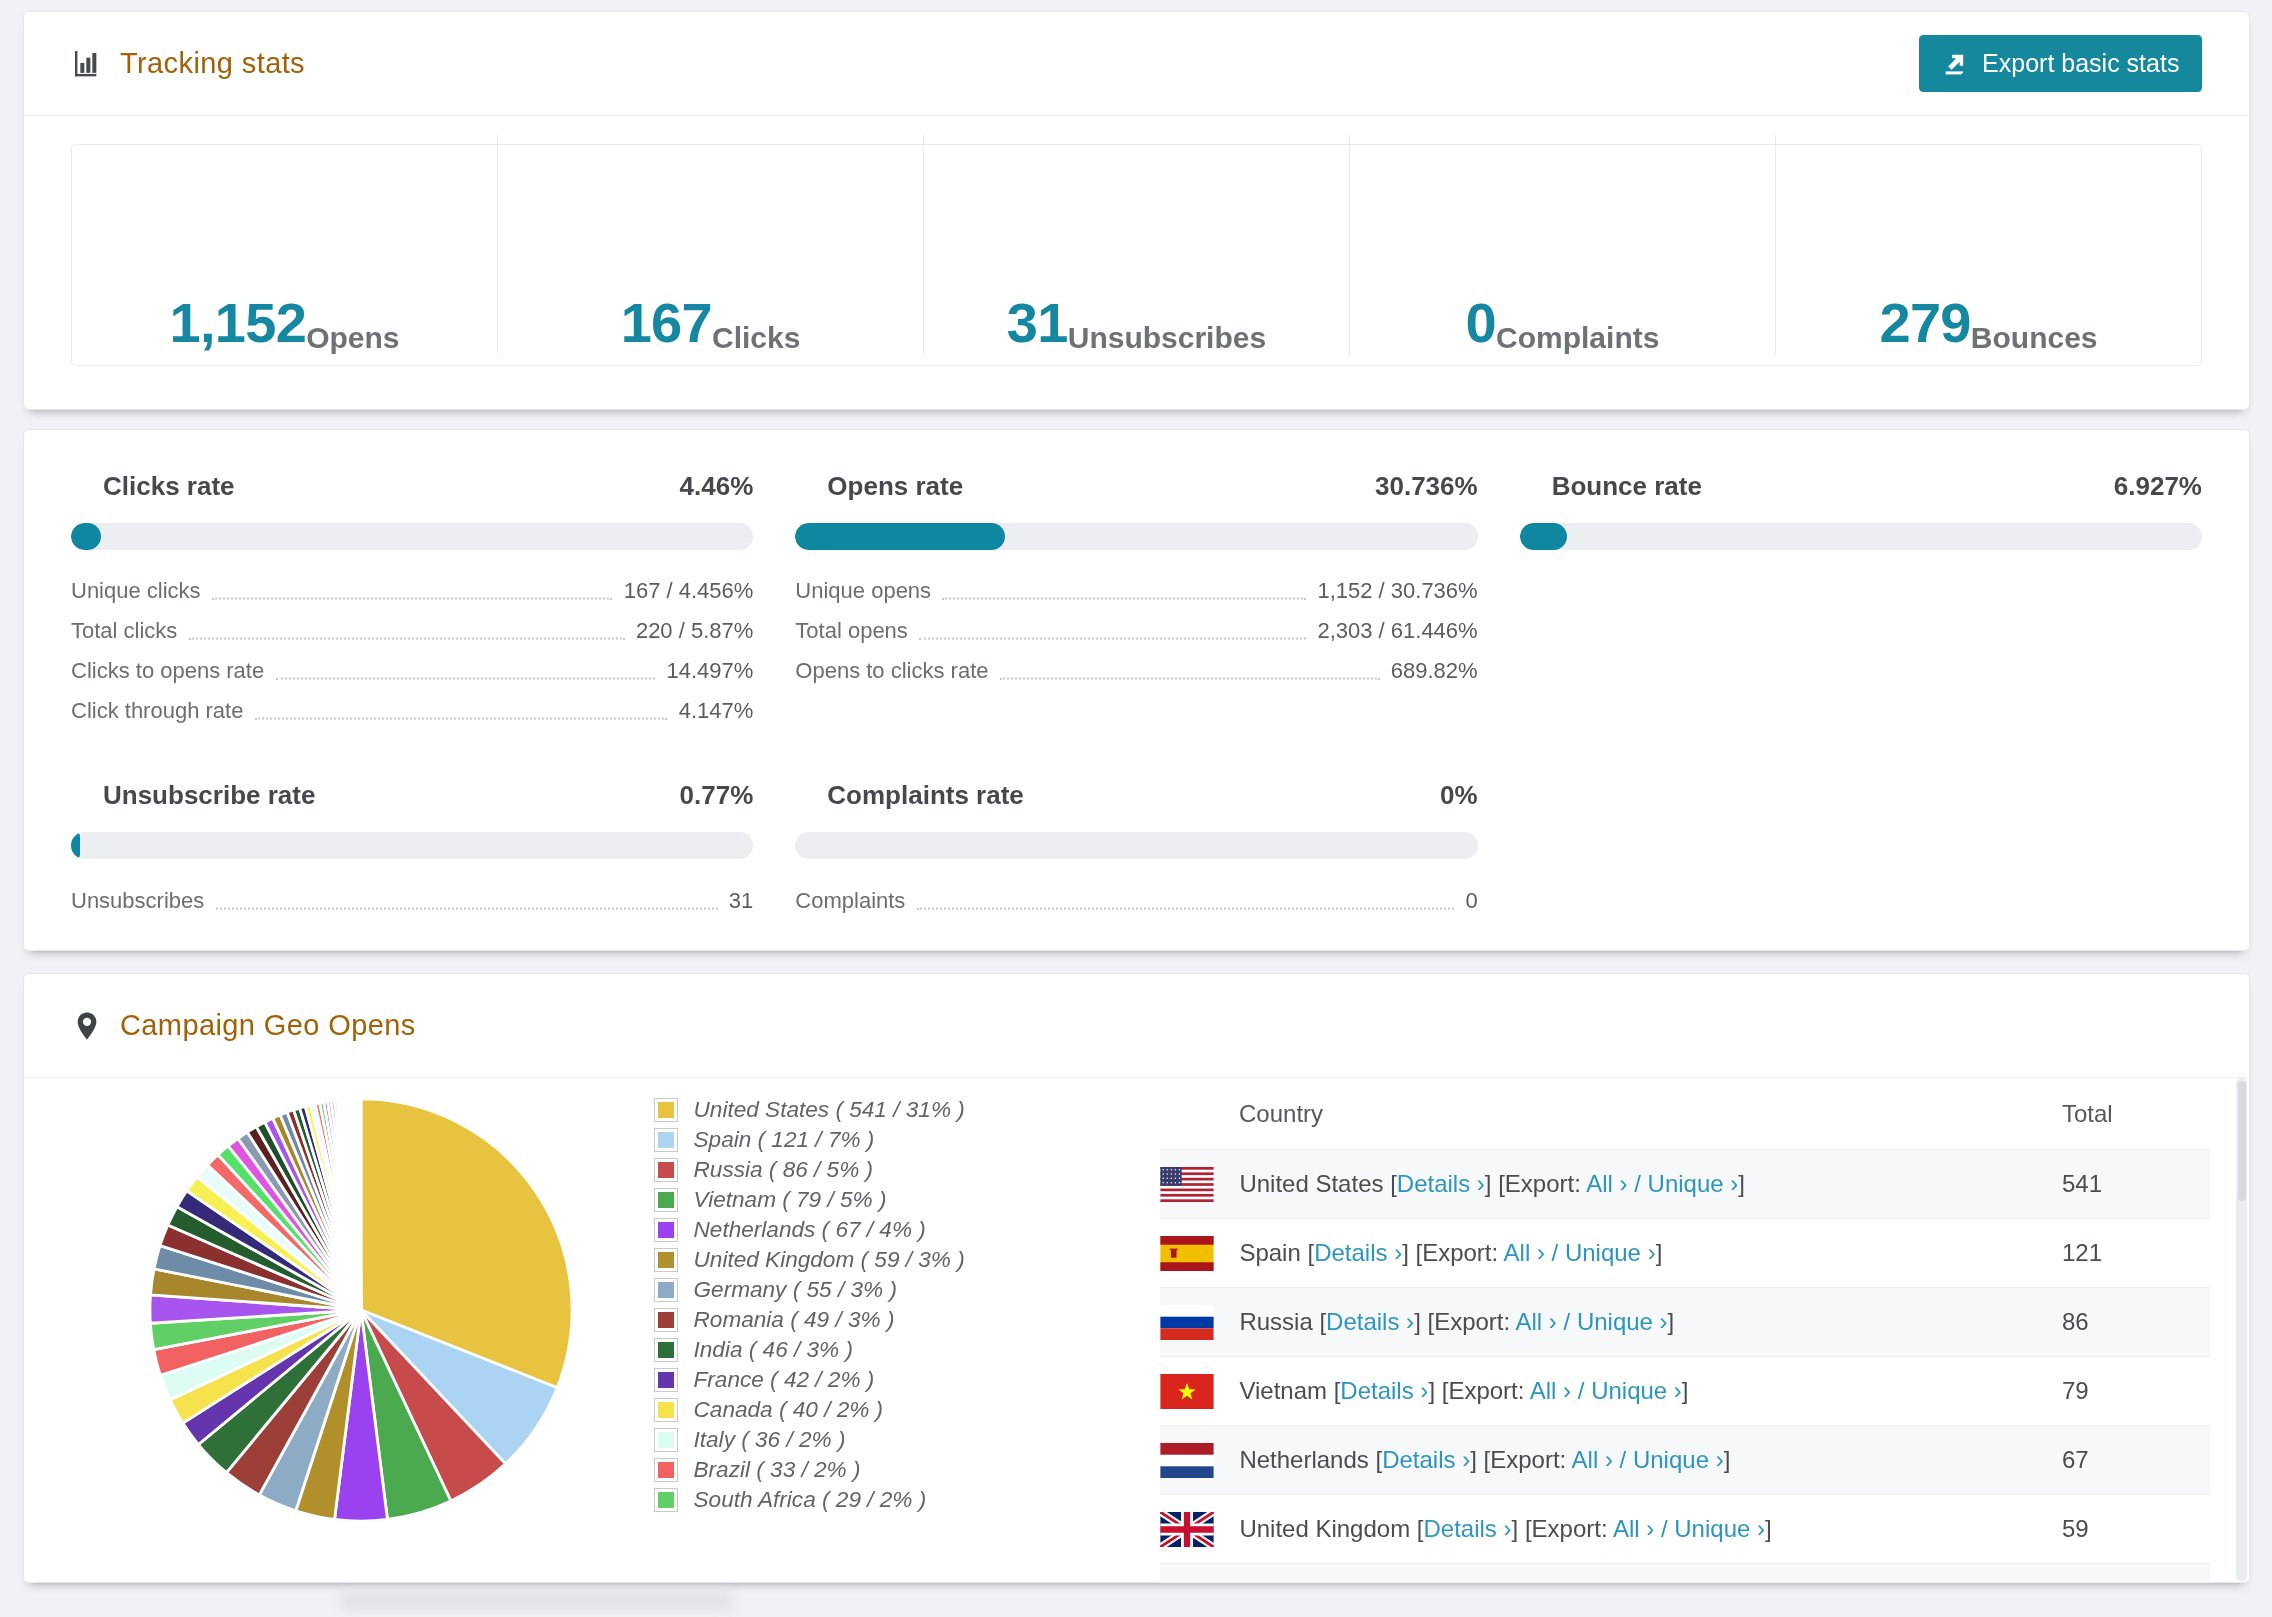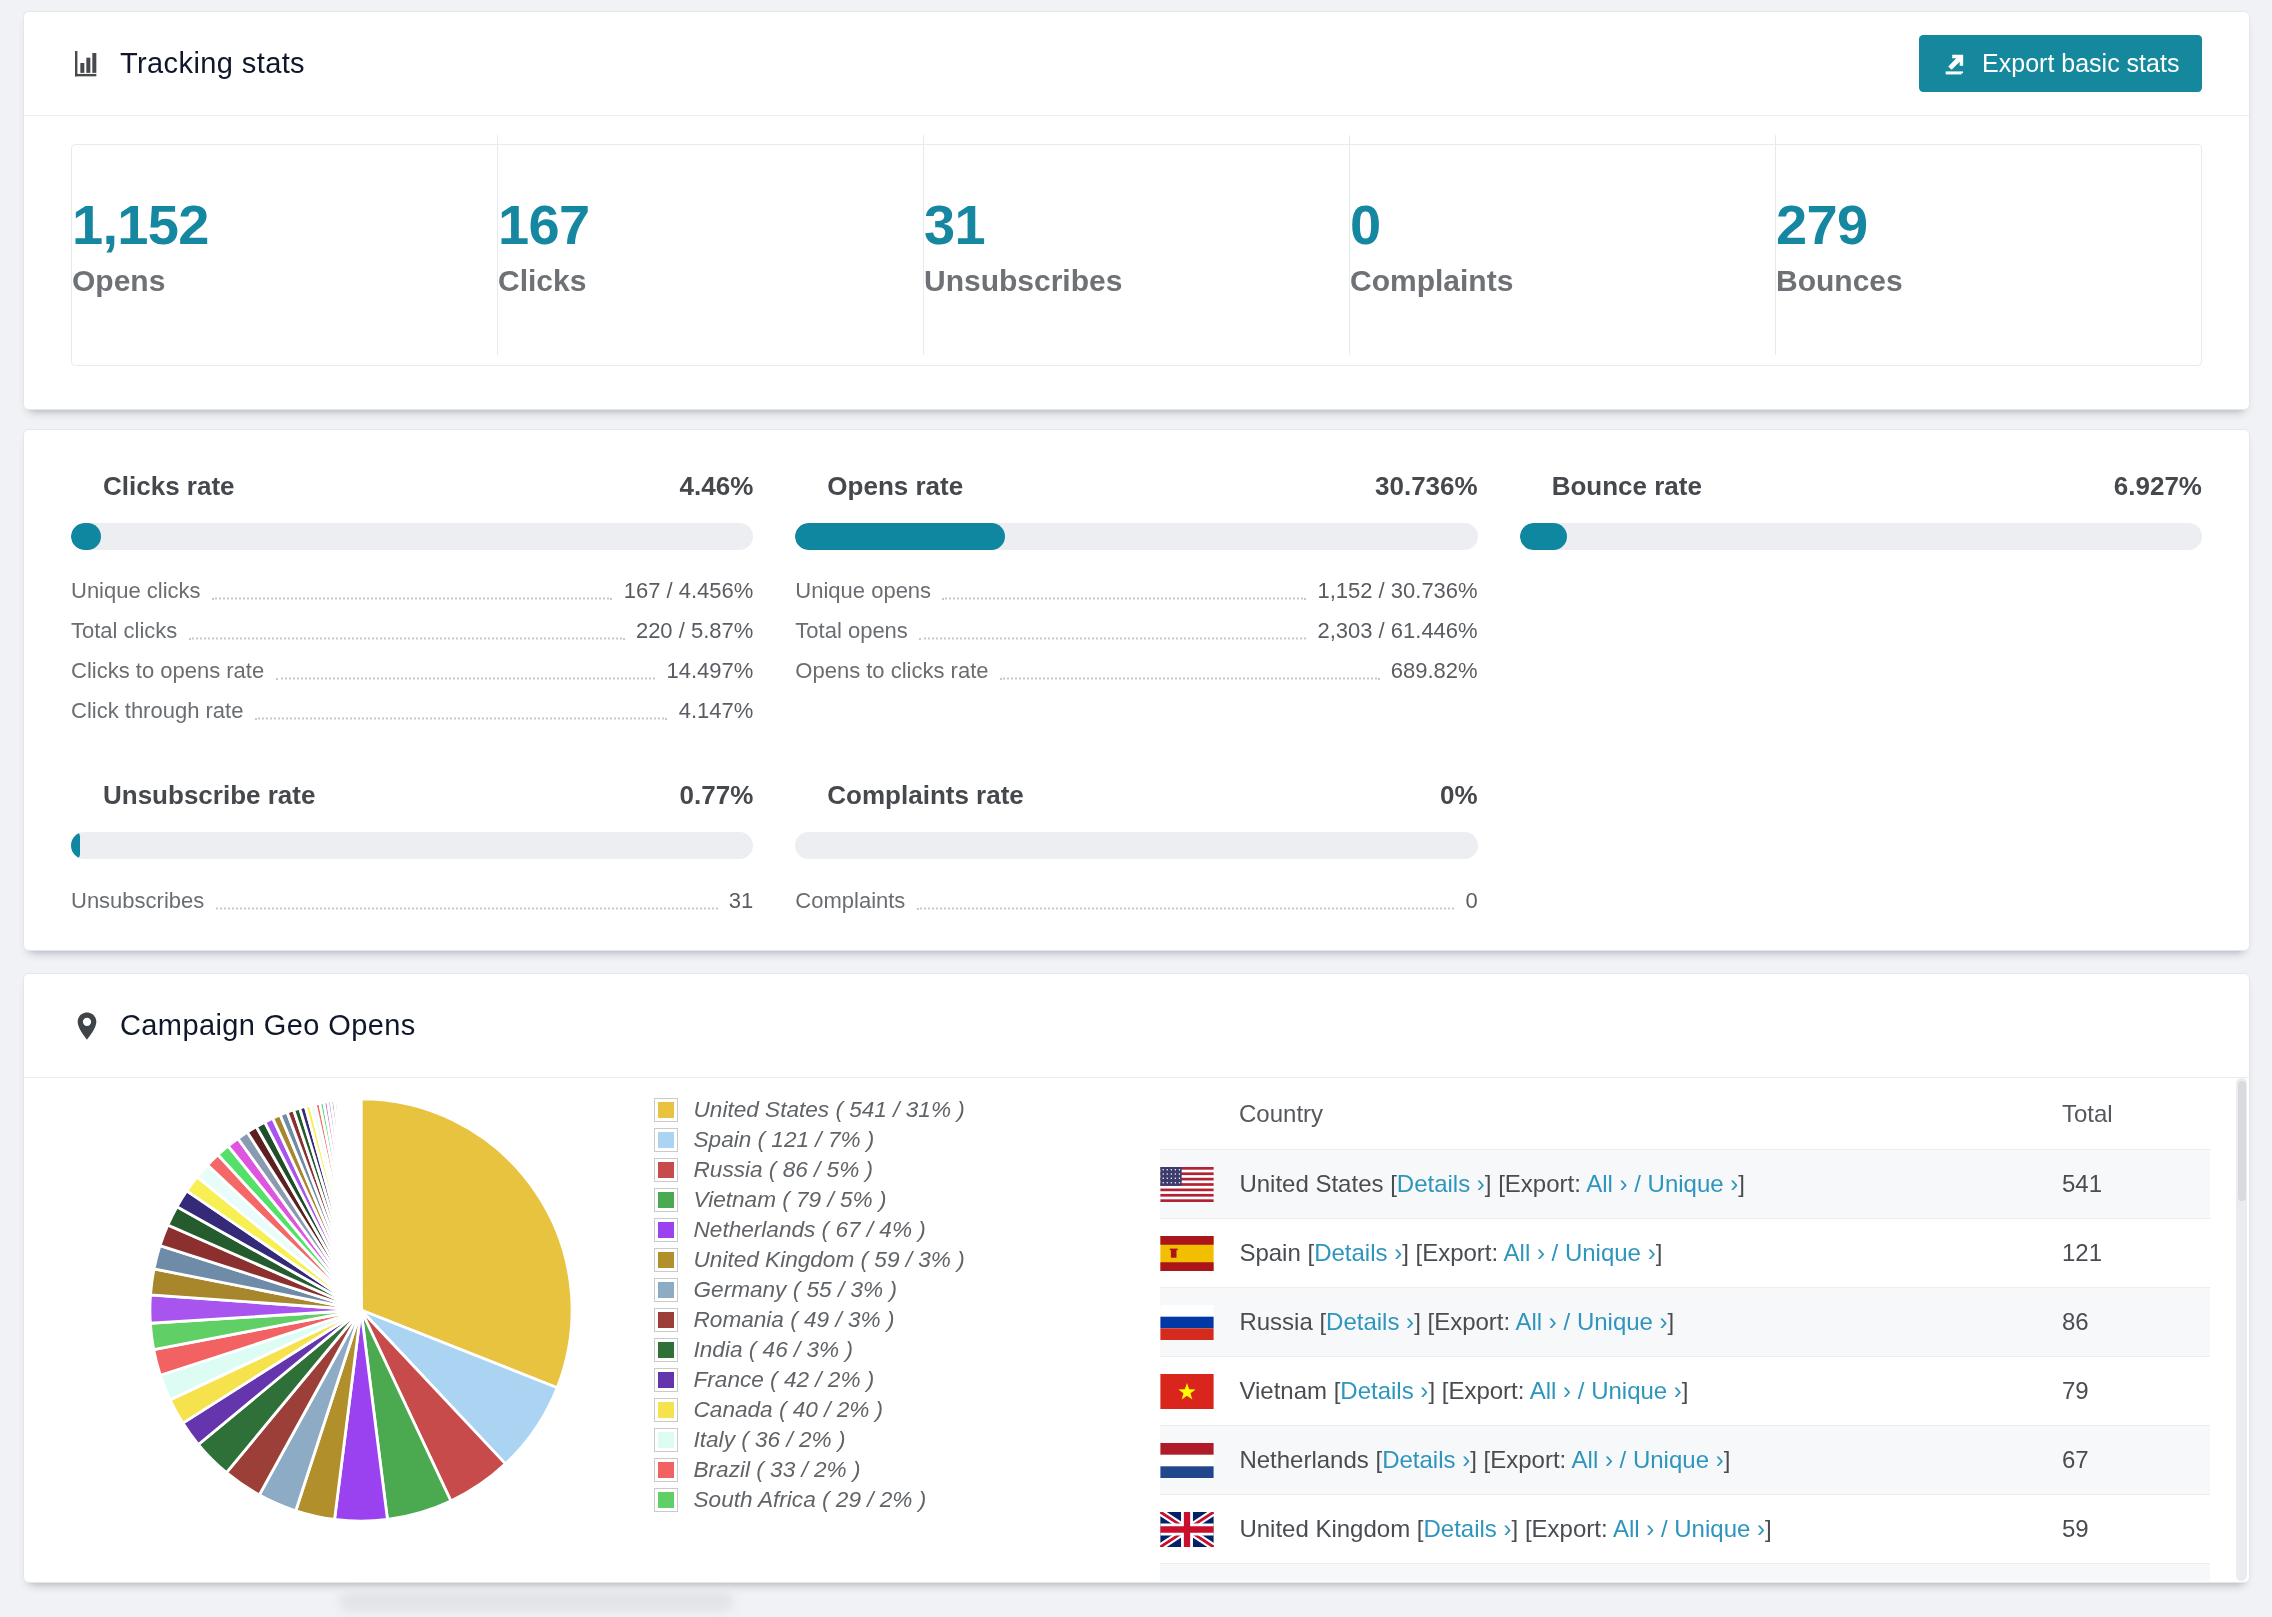--- a/index.html
+++ b/index.html
@@ -16,38 +16,38 @@
     box-shadow:0 7px 8.5px -6.4px rgba(70,80,100,.45);
   }
   #card-tracking{top:10.6px;height:397px;}
   #card-rates{top:429px;height:520px;}
   #card-geo{top:973px;height:608px;overflow:hidden;}
 
   .card-hd{
     height:104px;display:flex;align-items:center;gap:17px;
     padding:0 47px;border-bottom:1.4px solid #ededf0;box-sizing:border-box;
   }
-  .card-hd .hd-title{font-size:29px;color:#0f172a;letter-spacing:0.4px;}
+  .card-hd .hd-title{font-size:29px;color:#a16207;letter-spacing:0.4px;}
   .hd-icon{width:32px;height:32px;flex:0 0 auto;}
 
   
   .btn-export{
     margin-left:auto;display:flex;align-items:center;gap:12.7px;
     background:#15889e;color:#fff;border:none;border-radius:4.2px;
     padding:14px 22.6px;font-size:25px;font-family:inherit;cursor:pointer;
   }
   .btn-export svg{width:28px;height:28px;}
 
   
   .stats-box{
     margin:28px 47px 0;height:222px;display:flex;
     border:1.4px solid #e8eaed;border-radius:4.2px;box-sizing:border-box;
   }
   .stat-cell{
-    flex:1;display:flex;flex-direction:column;align-items:flex-start;justify-content:center;
+    flex:1;display:flex;flex-direction:row;align-items:flex-end;justify-content:center;
     transform:translateY(-10px);
   }
   .stat-cell + .stat-cell{border-left:1.4px solid #e8eaed;}
   .stat-value{font-size:56px;font-weight:700;color:#1587a0;letter-spacing:-0.7px;}
   .stat-label{font-size:30px;color:#6e7276;margin-top:7px;font-weight:bold;}
 
   
   .rates-grid{
     display:grid;grid-template-columns:1fr 1fr 1fr;
     column-gap:42px;row-gap:52px;padding:41px 47px 0;

